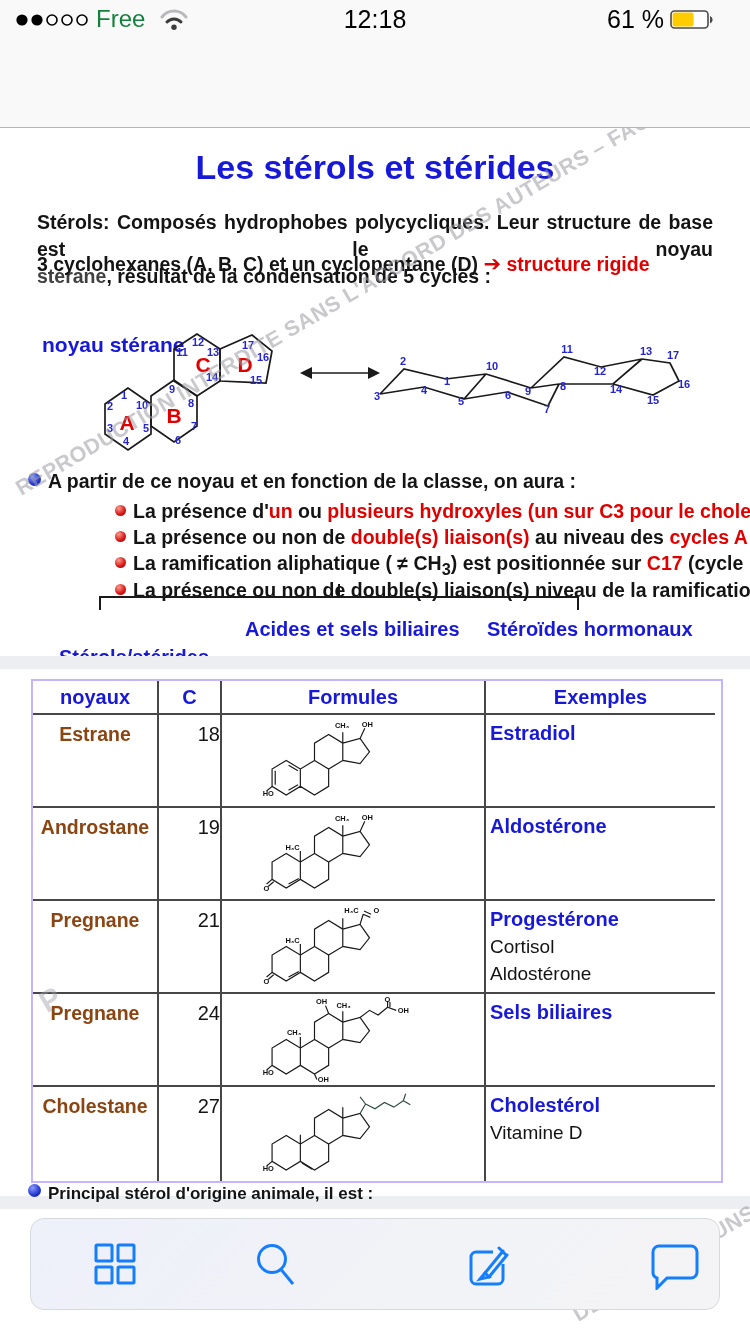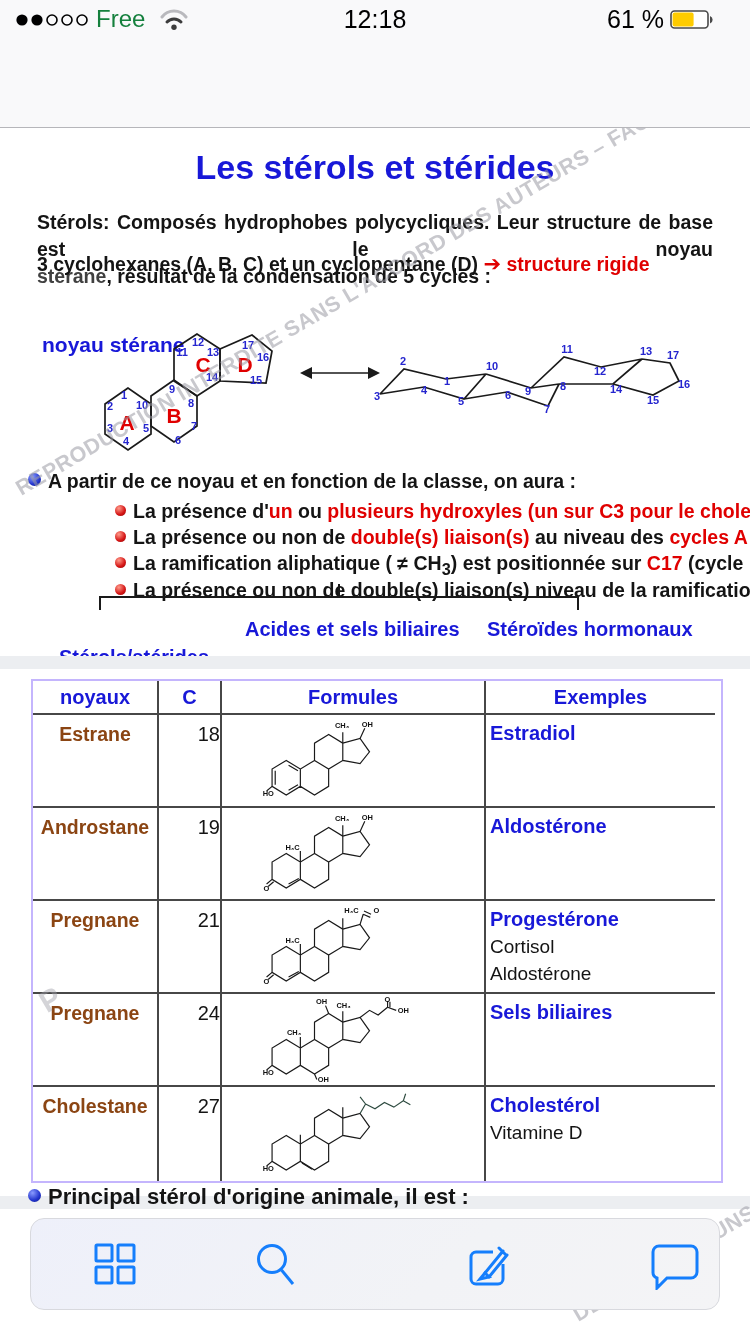--- a/index.html
+++ b/index.html
@@ -61,21 +61,21 @@
   .fcell{display:flex;align-items:flex-end;justify-content:center;}
   .ecell{padding:7px 0 0 4px;}
   .ex0{font-size:20px;font-weight:bold;color:#1818d8;margin-bottom:5px;}
   .exr{font-size:19px;color:#141414;margin-bottom:5px;}
   .ex0:empty,.exr:empty{display:none;}
   .struct{display:block;}
   .struct path{stroke:#1a1a1a;stroke-width:1.5;fill:none;}
   .struct path.chain{stroke:#2e4b40;}
   .slbl{font-size:9.5px;font-weight:bold;fill:#101010;text-anchor:start;}
   
-  .footline{position:absolute;left:28px;top:1184px;white-space:nowrap;font-size:22px;font-weight:bold;color:#141414;z-index:2;}
+  .footline{position:absolute;left:28px;top:1184px;white-space:nowrap;font-size:17px;font-weight:bold;color:#141414;z-index:2;}
   .toolbar{position:absolute;left:30px;top:1218px;width:690px;height:92px;z-index:10;
            background:linear-gradient(135deg,#eef0fa 0%,#f2f3f6 60%,#f4f4f6 100%);
            border:1px solid #d8d9de;border-radius:14px;box-sizing:border-box;}
   .tico{position:absolute;top:23px;cursor:pointer;}
   .tico svg{display:block;}
   .tico path,.tico rect,.tico circle,.tico line{stroke:#157efc;stroke-width:3;fill:none;}
   
   .wm{position:absolute;color:rgba(155,155,164,0.55);font-weight:600;letter-spacing:0.5px;
       font-size:21.5px;white-space:nowrap;transform:rotate(-30.5deg);transform-origin:0 50%;z-index:5;pointer-events:none;}
   .wm-main{left:18px;top:478px;}

